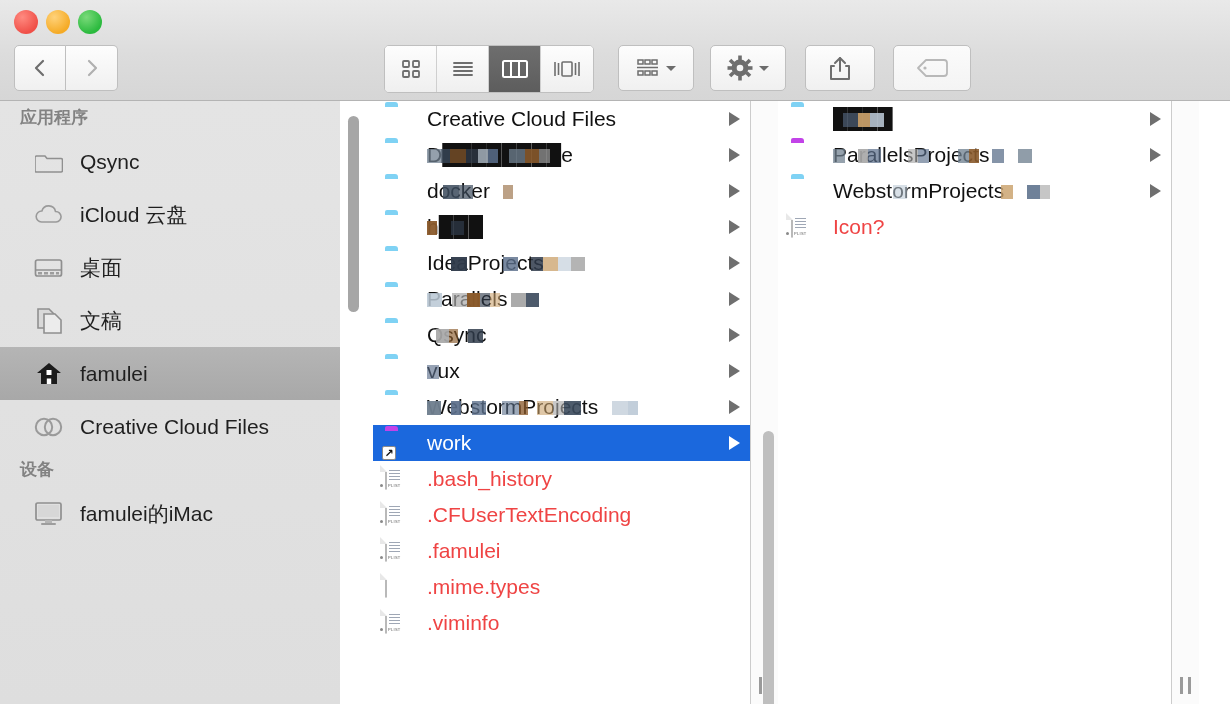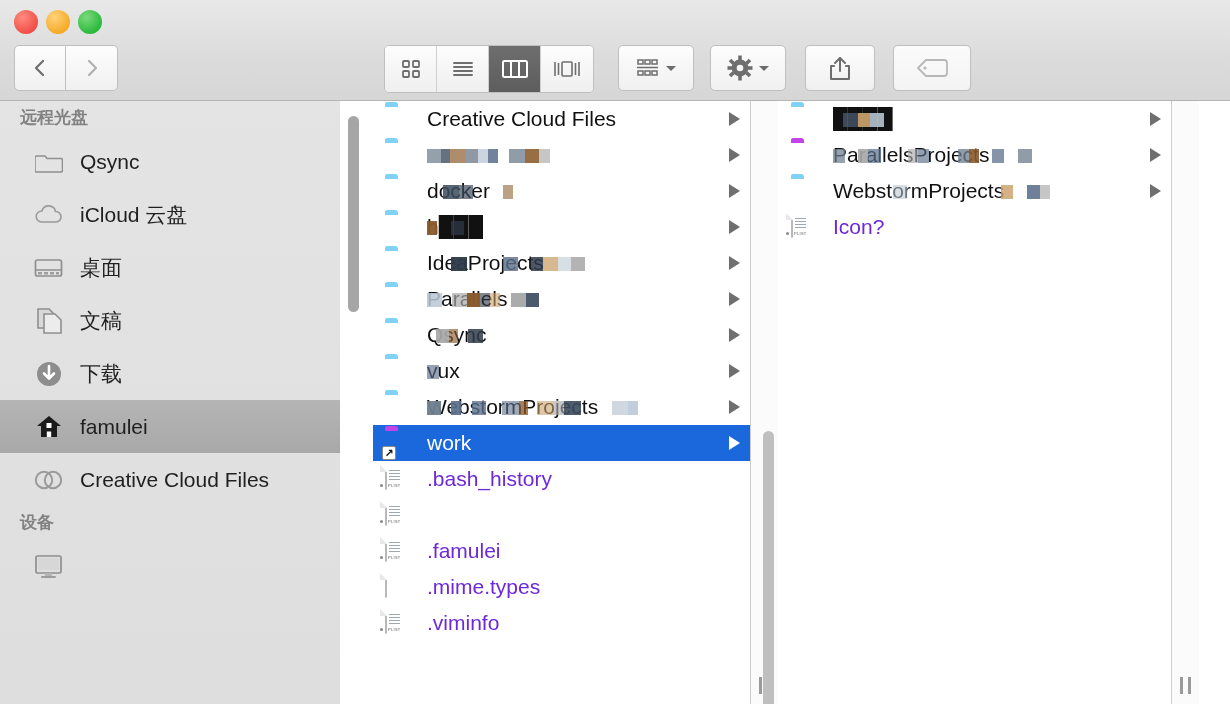--- a/index.html
+++ b/index.html
@@ -99,21 +99,21 @@
   .col-divider { position: absolute; top: 0; width: 27px; height: 603px; background: #fbfbfb; }
   .div1 { left: 378px; }
   .div2 { left: 799px; }
 
   .row {
     height: 36px; display: flex; align-items: center; padding-left: 12px; gap: 12px;
     font-size: 21px; color: #111111; position: relative;
   }
   .row.selected { background: #1b68dd; color: #ffffff; }
   .row .name { white-space: nowrap; overflow: hidden; }
-  .row.dim .name { color: #6d28d9; }
+  .row.dim .name { color: #ef4444; }
   .disc-arrow {
     position: absolute; right: 10px; width: 0; height: 0;
     border-top: 7px solid transparent; border-bottom: 7px solid transparent;
     border-left: 11px solid #6f6f6f;
   }
   .row.selected .disc-arrow { border-left-color: #ffffff; }
 
   .ficon { width: 30px; height: 26px; flex: 0 0 30px; position: relative; }
 
   
@@ -281,21 +281,21 @@
     <div class="toolbtn tb-tag">
       <svg width="34" height="20" viewBox="0 0 34 20">
         <path d="M11 2 H29 a3 3 0 0 1 3 3 V15 a3 3 0 0 1 -3 3 H11 L3 10 Z" fill="none" stroke="#b8b8b8" stroke-width="1.8" stroke-linejoin="round"></path>
         <circle cx="10" cy="10" r="1.6" fill="#b8b8b8"></circle>
       </svg>
     </div>
   </div>
 
   <div class="sidebar">
 
-    <div class="sb-group">远程光盘</div>
+    <div class="sb-group">应用程序</div>
 
     <div class="sb-item">
       <span class="sb-icon">
         <svg width="28" height="22" viewBox="0 0 28 22">
           <path d="M1 5 h9 l2 2.5 h14 a1.5 1.5 0 0 1 1.5 1.5 v10.5 a1.5 1.5 0 0 1 -1.5 1.5 H1.5
                    a1.5 1.5 0 0 1 -1.5 -1.5 V6.5 A1.5 1.5 0 0 1 1.5 5Z" fill="none" stroke="#909090" stroke-width="1.6"></path>
         </svg>
       </span>
       <span class="sb-label">Qsync</span>
     </div>
@@ -329,29 +329,20 @@
     <div class="sb-item">
       <span class="sb-icon">
         <svg width="28" height="28" viewBox="0 0 28 28">
           <path d="M3 2 h11 l6 6 v13 H3 Z" fill="#d9d9d9" stroke="#8f8f8f" stroke-width="1.6"></path>
           <path d="M9 7 h11 l6 6 v13 H9 Z" fill="#ececec" stroke="#8f8f8f" stroke-width="1.6"></path>
         </svg>
       </span>
       <span class="sb-label">文稿</span>
     </div>
 
-    <div class="sb-item">
-      <span class="sb-icon">
-        <svg width="28" height="28" viewBox="0 0 28 28">
-          <circle cx="14" cy="14" r="12" fill="#8d8d8d"></circle>
-          <path d="M14 6 V18 M9 13.5 L14 18.5 L19 13.5" fill="none" stroke="#ffffff" stroke-width="2.6" stroke-linecap="round" stroke-linejoin="round"></path>
-        </svg>
-      </span>
-      <span class="sb-label">下载</span>
-    </div>
 
     <div class="sb-item selected">
       <span class="sb-icon">
         <svg width="28" height="26" viewBox="0 0 28 26">
           <path d="M14 2 L26 12 H22 V23 H6 V12 H2 Z" fill="#1b1b1b"></path>
           <rect x="11.5" y="9" width="5" height="5" fill="#ffffff"></rect>
           <rect x="11.8" y="17.5" width="4.4" height="5.5" fill="#ffffff"></rect>
         </svg>
       </span>
       <span class="sb-label">famulei</span>
@@ -371,36 +362,38 @@
 
     <div class="sb-item">
       <span class="sb-icon">
         <svg width="30" height="26" viewBox="0 0 30 26">
           <rect x="2" y="2" width="25" height="17" rx="1.6" fill="none" stroke="#8f8f8f" stroke-width="1.7"></rect>
           <rect x="4" y="4" width="21" height="12" fill="#d7d7d7"></rect>
           <rect x="11" y="19" width="7" height="3.5" fill="#b5b5b5"></rect>
           <rect x="7" y="22" width="15" height="2" rx="1" fill="#9d9d9d"></rect>
         </svg>
       </span>
+      <span class="sb-label">famulei的iMac</span>
     </div>
 
   </div>
 
   <div class="sb-scroll"></div>
 
   <div class="columns">
 
     <div class="col col1" id="col1">
         <div class="row">
           <span class="ficon"><span class="folder blue" style="margin-top: 5px;"><span style="position: absolute; left: 8px; top: 6px; width: 14px; height: 12px; border-radius: 50%; border: 2px solid rgba(255, 255, 255, 0.85);"></span></span></span>
           <span class="name">Creative Cloud Files</span>
           <span class="disc-arrow"></span>
         </div>
         <div class="row">
           <span class="ficon"><span class="folder blue" style="margin-top: 5px;"></span></span>
+          <span class="name">D████████e</span>
           <span class="redact" style="position: absolute; left: 54px; top: 8px;">
             <span style="width: 14px; background: rgb(111, 127, 143); opacity: 0.74;"></span>
             <span style="width: 9px; background: rgb(59, 74, 92); opacity: 0.78;"></span>
             <span style="width: 16px; background: rgb(138, 90, 43); opacity: 0.69;"></span>
             <span style="width: 12px; background: rgb(59, 74, 92); opacity: 0.56;"></span>
             <span style="width: 10px; background: rgb(185, 199, 212); opacity: 0.75;"></span>
             <span style="width: 10px; background: rgb(90, 110, 138); opacity: 0.86;"></span>
             <span style="width: 11px; background: transparent;"></span>
             <span style="width: 16px; background: rgb(111, 127, 143); opacity: 0.77;"></span>
             <span style="width: 14px; background: rgb(138, 90, 43); opacity: 0.88;"></span>
@@ -516,20 +509,21 @@
           <span class="ficon"><span class="folder purple" style="margin-top: 5px;"></span><span class="alias">↗</span></span>
           <span class="name">work</span>
           <span class="disc-arrow"></span>
         </div>
         <div class="row dim">
           <span class="ficon"><span class="doc lines" style="margin-top: 2px;"><span class="plist">PLIST</span><span class="pdot"></span></span></span>
           <span class="name">.bash_history</span>
         </div>
         <div class="row dim">
           <span class="ficon"><span class="doc lines" style="margin-top: 2px;"><span class="plist">PLIST</span><span class="pdot"></span></span></span>
+          <span class="name">.CFUserTextEncoding</span>
         </div>
         <div class="row dim">
           <span class="ficon"><span class="doc lines" style="margin-top: 2px;"><span class="plist">PLIST</span><span class="pdot"></span></span></span>
           <span class="name">.famulei</span>
         </div>
         <div class="row dim">
           <span class="ficon"><span class="doc" style="margin-top: 2px;"></span></span>
           <span class="name">.mime.types</span>
         </div>
         <div class="row dim">

